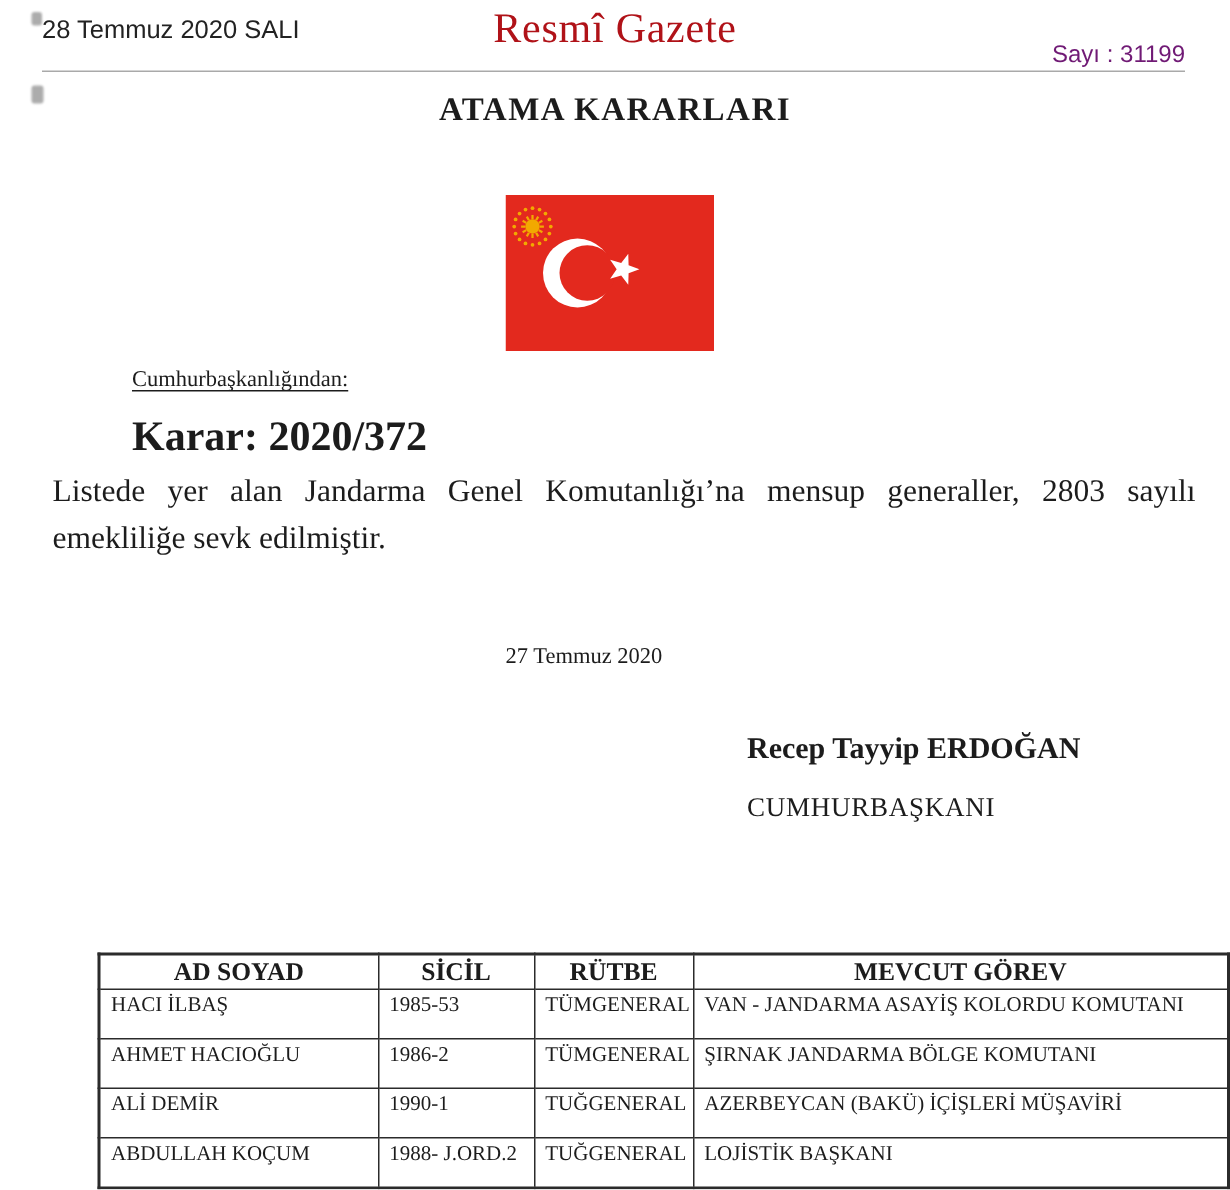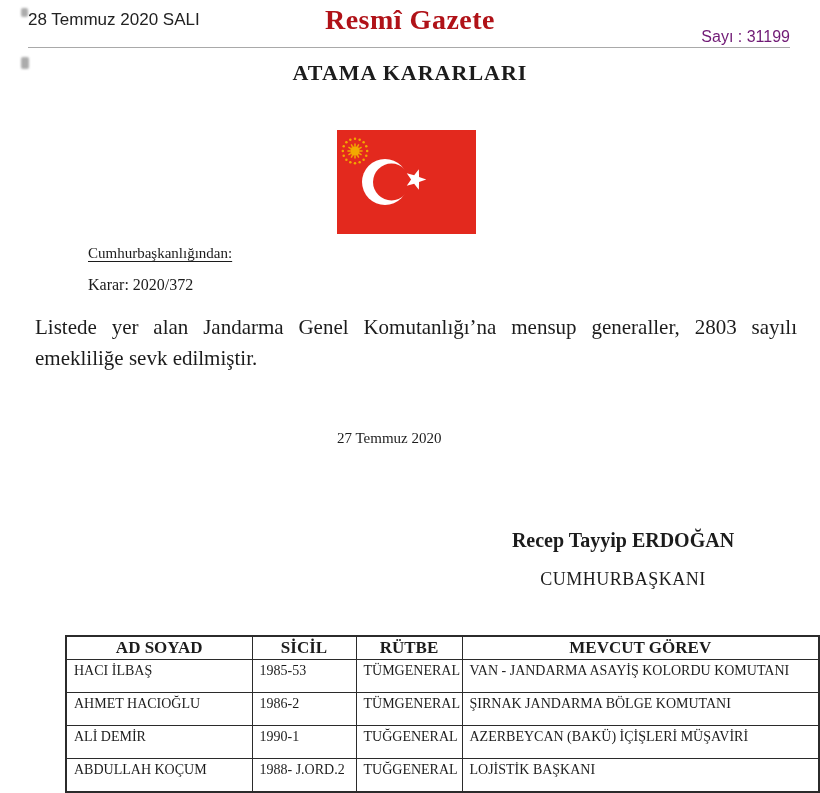--- a/index.html
+++ b/index.html
@@ -17,21 +17,21 @@
 
   
   .masthead-date {
     left: 28px; top: 10px;
     font-family: "Liberation Sans", sans-serif;
     font-size: 17px; color: #222;
   }
   .masthead-title {
     left: 0; right: 0; top: 4px;
     text-align: center;
-    font-size: 28px; font-weight: bold;
+    font-size: 28px; font-weight: normal;
     color: var(--gazette_red, #b01218);
     letter-spacing: 0.5px;
   }
   .masthead-issue {
     right: 30px; top: 12px;
     font-family: "Liberation Sans", sans-serif;
     font-size: 16px; color: #701a75; margin-top: 16px;
   }
   .masthead-divider {
     left: 28px; width: 762px; top: 47px;
@@ -49,35 +49,33 @@
   .flag { left: 337px; top: 130px; width: 139px; height: 104px; }
 
   .decree-source {
     left: 88px; top: 245px;
     font-size: 15px;
     text-decoration: underline;
     text-underline-offset: 3px;
   }
   .decree-number {
     left: 88px; top: 276px;
-    font-size: 16px; font-weight: normal;
+    font-size: 28px; font-weight: bold;
   }
   .decree-body {
     left: 35px; top: 312px; width: 762px;
     font-size: 21px; line-height: 31px;
   }
   .decree-line { text-align: justify; text-align-last: justify; }
   .decree-line.last-line { text-align: left; text-align-last: auto; }
 
   .decree-date { left: 337px; top: 430px; font-size: 15px; }
 
   .signature {
     left: 498px; top: 488px; width: 250px;
-    text-align: center;
-    margin-top: 41px;
   }
   .signature-name { font-size: 20px; font-weight: bold; }
   .signature-title { font-size: 18px; margin-top: 17px; letter-spacing: 0.5px; }
 
   
   .appointments { left: 33px; top: 635px; margin-left: 32px; }
   table {
     border-collapse: collapse;
     table-layout: fixed;
     width: 753px;

